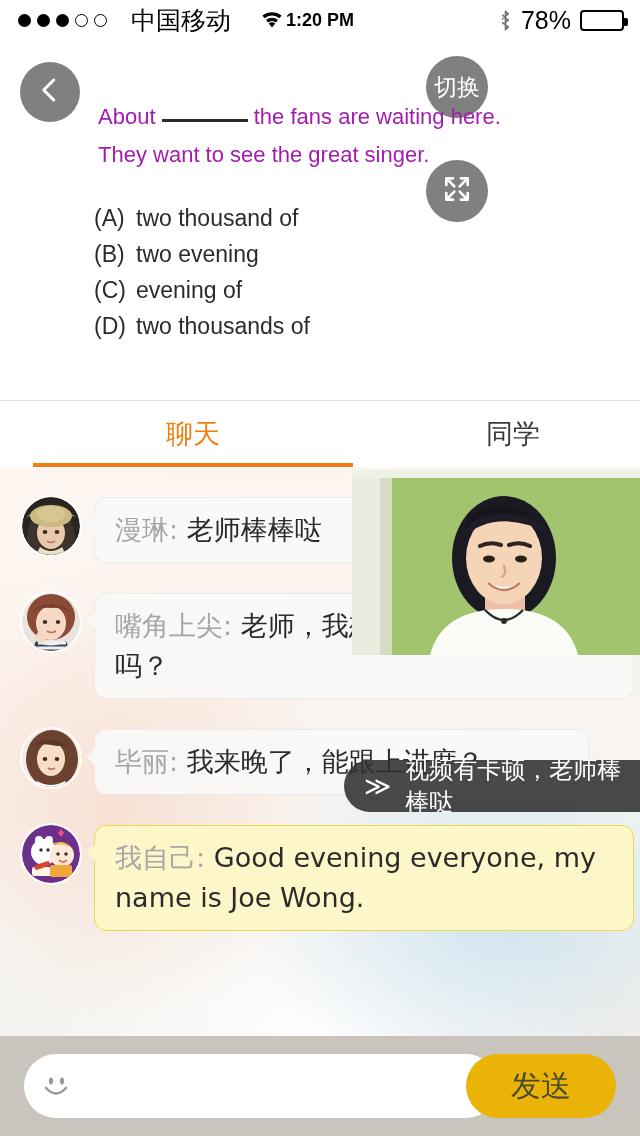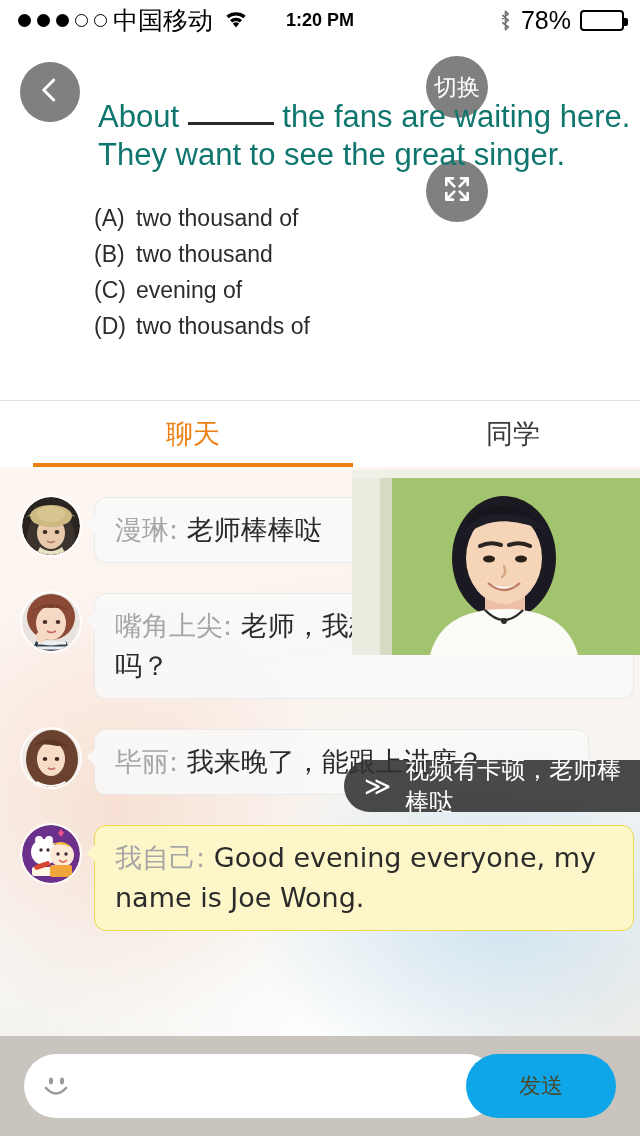--- a/index.html
+++ b/index.html
@@ -9,21 +9,21 @@
     background: #ffffff;
     overflow: hidden;
   }
   #app { position: relative; width: 640px; height: 1136px; overflow: hidden; background:#fff; }
 
   
   .statusbar {
     position: absolute; top: 0; left: 0; width: 640px; height: 40px;
     display: flex; align-items: center; background: #ffffff; color: #000;
   }
-  .sb-left { display: flex; align-items: center; gap: 6px; padding-left: 18px; flex: 1 1 0; }
+  .sb-left { display: flex; align-items: center; gap: 24px; padding-left: 18px; flex: 1 1 0; }
   .dots { display: flex; align-items: center; gap: 6px; }
   .dot { width: 13px; height: 13px; border-radius: 50%; }
   .dot.full { background: #000; }
   .dot.empty { background: transparent; border: 1.6px solid #000; }
   .carrier { font-size: 25px; letter-spacing: 0px; font-family: "DejaVu Sans", sans-serif; }
   .wifi { width: 26px; height: 20px; position: relative; margin-left: 4px; }
   .wifi svg { display:block; }
   .sb-center { position: absolute; left: 0; right: 0; text-align: center; font-size: 18px; font-weight: 600; pointer-events: none; }
   .sb-right { display: flex; align-items: center; gap: 9px; padding-right: 16px; flex: 1 1 0; justify-content: flex-end; margin-left: 32px; }
   .bt svg { display: block; }
@@ -40,21 +40,21 @@
   .circle-btn {
     position: absolute; border-radius: 50%; background: #808080;
     display: flex; align-items: center; justify-content: center; color: #fff;
   }
   .back-btn { left: 20px; top: 22px; width: 60px; height: 60px; }
   .switch-btn { right: 20px; top: 16px; width: 62px; height: 62px; font-size: 23px; color:#fff; font-family:"DejaVu Sans", sans-serif;}
   .fullscreen-btn { right: 20px; top: 120px; width: 62px; height: 62px; }
 
   .q-text {
     position: absolute; left: 98px; top: 58px; width: 440px;
-    font-size: 31px; line-height: 38px; color: #0f766e;
+    font-size: 22px; line-height: 38px; color: #a21caf;
   }
   .q-line { white-space: nowrap; }
   .blank { display:inline-block; width: 86px; border-bottom: 3px solid #2b2b2b; vertical-align: 2px; }
   .options { position: absolute; left: 94px; top: 160px; width: 460px; }
   .option { display: flex; font-size: 23px; color: #2b2b2b; line-height: 36px; margin-bottom: 0; height: 36px; }
   .opt-key { width: 42px; flex: 0 0 42px; }
   .opt-text {}
 
   
   .divider { position:absolute; top: 400px; left:0; width:640px; height:1px; background:#e2e2e2; }
@@ -137,22 +137,22 @@
   }
   .smiley { width: 64px; flex: 0 0 64px; display:flex; align-items:center; justify-content:center; }
   .smiley svg { display: block; }
   .msg-input {
     flex: 1 1 auto; border: none; outline: none; height: 60px;
     font-size: 24px; color: #333; background: transparent;
     font-family: "DejaVu Sans", sans-serif;
   }
   .send-btn {
     flex: 0 0 150px; width: 150px; height: 64px; margin-left: -32px;
-    background: #0ea5e9; border: none; border-radius: 32px;
-    font-size: 22px; color: #4a4a2a; font-family: "DejaVu Sans", sans-serif;
+    background: #eab308; border: none; border-radius: 32px;
+    font-size: 30px; color: #4a4a2a; font-family: "DejaVu Sans", sans-serif;
     display: flex; align-items: center; justify-content: center; cursor: pointer;
   }
 </style>
 </head>
 <body>
 
 <div id="app">
 
   <div class="statusbar">
     <div class="sb-left">
@@ -215,21 +215,21 @@
       <div class="q-line">They want to see the great singer.</div>
     </div>
 
     <div class="options">
       <div class="option">
         <span class="opt-key">(A)</span>
         <span class="opt-text">two thousand of</span>
       </div>
       <div class="option">
         <span class="opt-key">(B)</span>
-        <span class="opt-text">two thousand</span>
+        <span class="opt-text">two evening</span>
       </div>
       <div class="option">
         <span class="opt-key">(C)</span>
         <span class="opt-text">evening of</span>
       </div>
       <div class="option">
         <span class="opt-key">(D)</span>
         <span class="opt-text">two thousands of</span>
       </div>
     </div>

